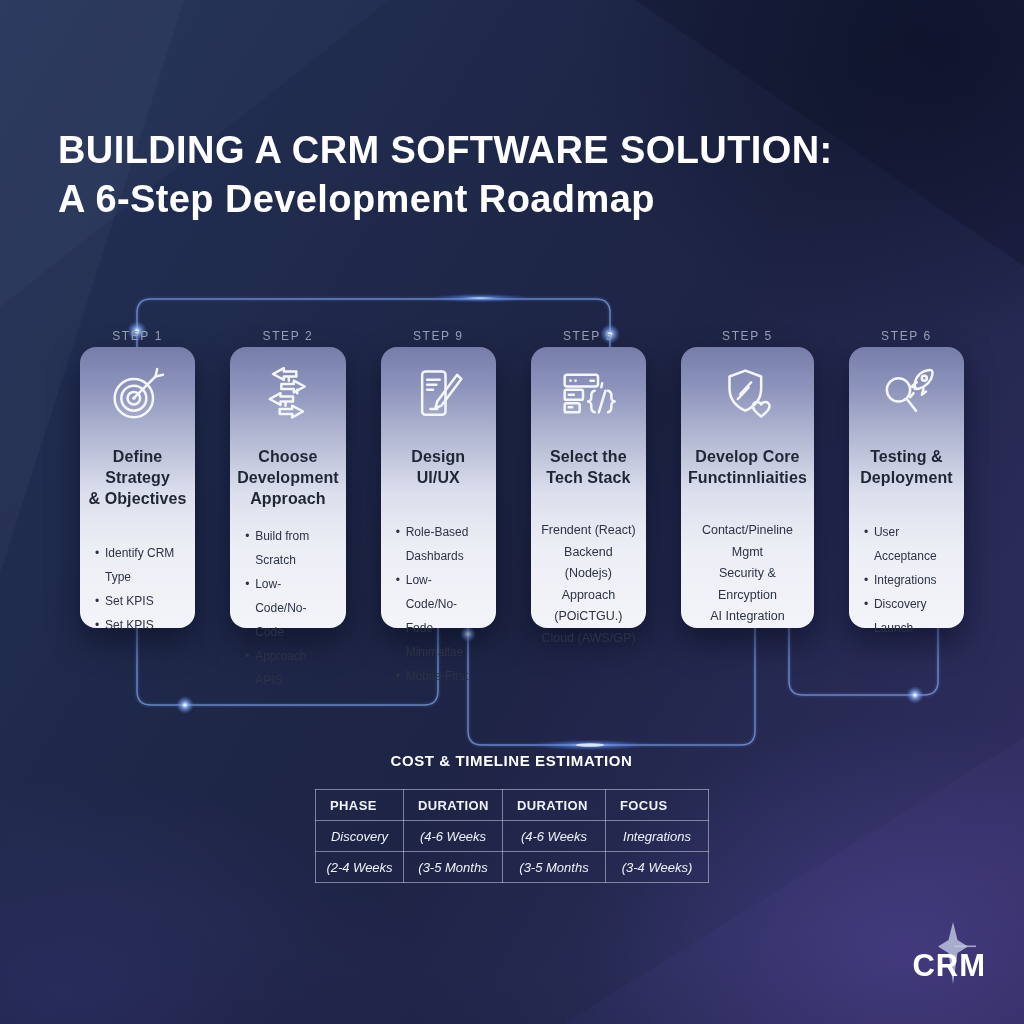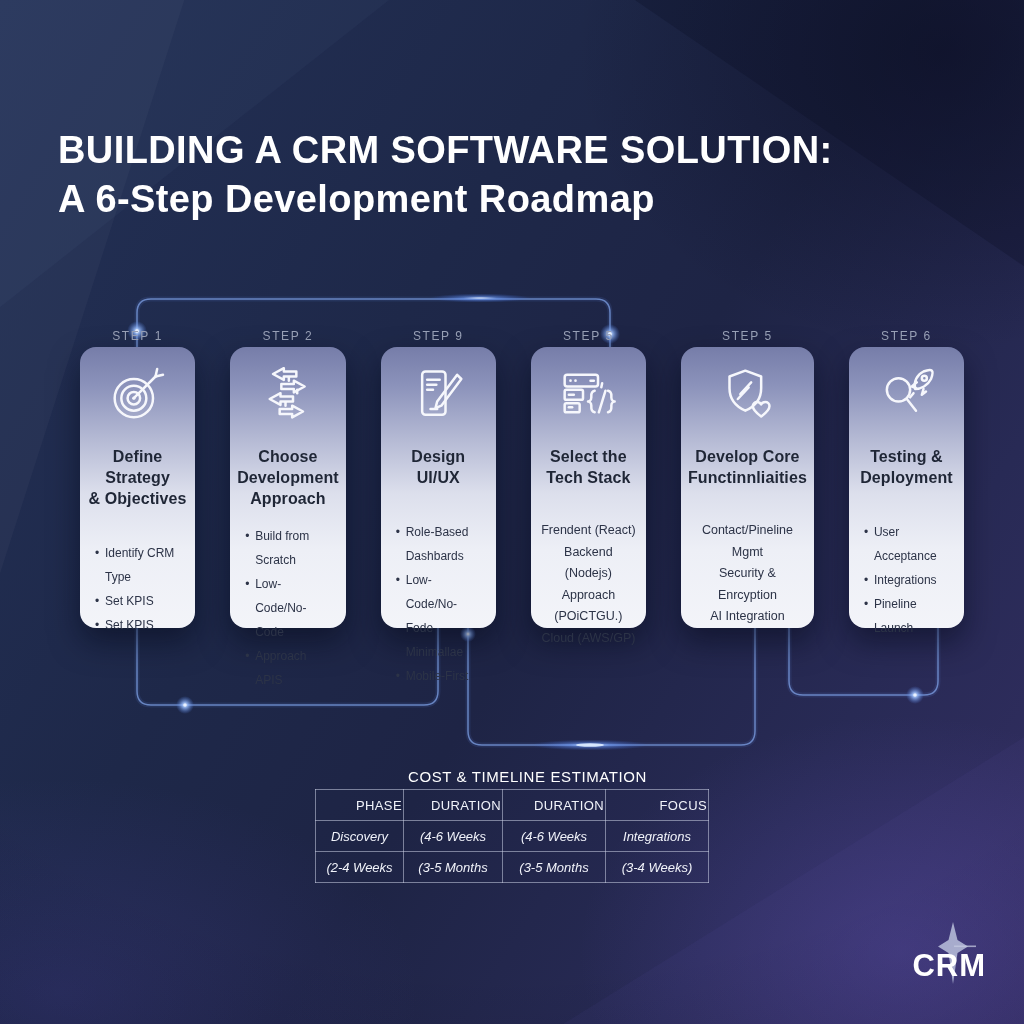--- a/index.html
+++ b/index.html
@@ -37,29 +37,29 @@
   .card-title span{display:block;}
   .divider{width:72px;height:1px;background:rgba(70,78,110,.65);margin-top:17px;}
   ul.bullets{list-style:none;margin:15px 0 0;padding:0 7px;width:100%;box-sizing:border-box;
     font-size:12px;line-height:24px;color:#2c3347;}
   ul.dotted li{padding-left:11px;position:relative;text-align:left;}
   ul.dotted li::before{content:"\2022";position:absolute;left:1px;color:#2c3347;}
   ul.plain{text-align:center;font-size:12.5px;line-height:21.5px;padding:0 2px;}
 
   .connectors{position:absolute;inset:0;pointer-events:none;}
 
-  .table-title{position:absolute;left:315px;top:752px;width:393px;margin:16px;text-align:center;
-    color:#fff;font-size:15px;font-weight:400;letter-spacing:.6px;}
+  .table-title{position:absolute;left:315px;top:752px;width:393px;margin:0;text-align:center;
+    color:#fff;font-size:15px;font-weight:700;letter-spacing:.6px;}
   table.cost{position:absolute;left:315px;top:789px;width:393px;border-collapse:collapse;
     table-layout:fixed;}
   table.cost col.c1{width:88px;} table.cost col.c2{width:99px;}
   table.cost col.c3{width:103px;} table.cost col.c4{width:103px;}
   table.cost th,table.cost td{border:1px solid rgba(200,206,226,.55);height:28px;
     color:#f1f3fa;font-size:13px;}
-  table.cost th{text-align:right;padding-left:14px;font-weight:400;letter-spacing:.4px;}
+  table.cost th{text-align:left;padding-left:14px;font-weight:700;letter-spacing:.4px;}
   table.cost td{text-align:center;font-weight:400;font-style:italic;}
 
   .logo{position:absolute;right:36px;bottom:30px;width:100px;height:66px;}
   .logo .star{position:absolute;right:12px;top:-6px;}
   .logo .wordmark{position:absolute;right:2px;bottom:10px;color:#fff;
     font-size:31px;font-weight:800;letter-spacing:1px;}
 </style>
 </head>
 <body>
 
@@ -267,21 +267,21 @@
           </svg>
         </span>
         <h3 class="card-title">
           <span>Testing &amp;</span>
           <span>Deployment</span>
         </h3>
         <div class="divider"></div>
         <ul class="bullets dotted">
           <li>User Acceptance</li>
           <li>Integrations</li>
-          <li>Pineline Launch</li>
+          <li>Discovery Launch</li>
         </ul>
       </div>
     </div>
   </div>
 
   <h2 class="table-title">COST &amp; TIMELINE ESTIMATION</h2>
   <table class="cost">
     <colgroup>
         <col class="c1">
         <col class="c2">

